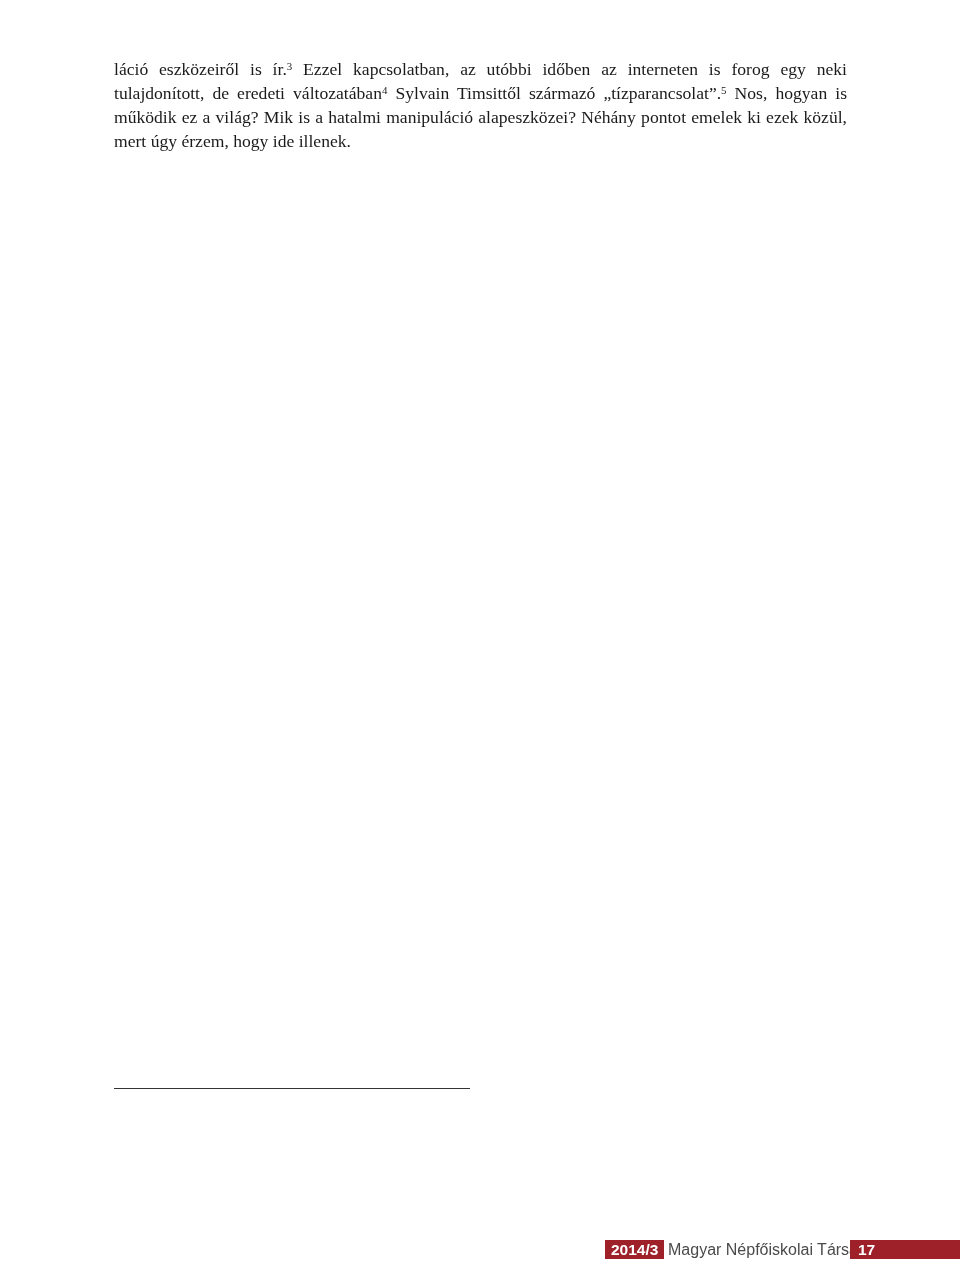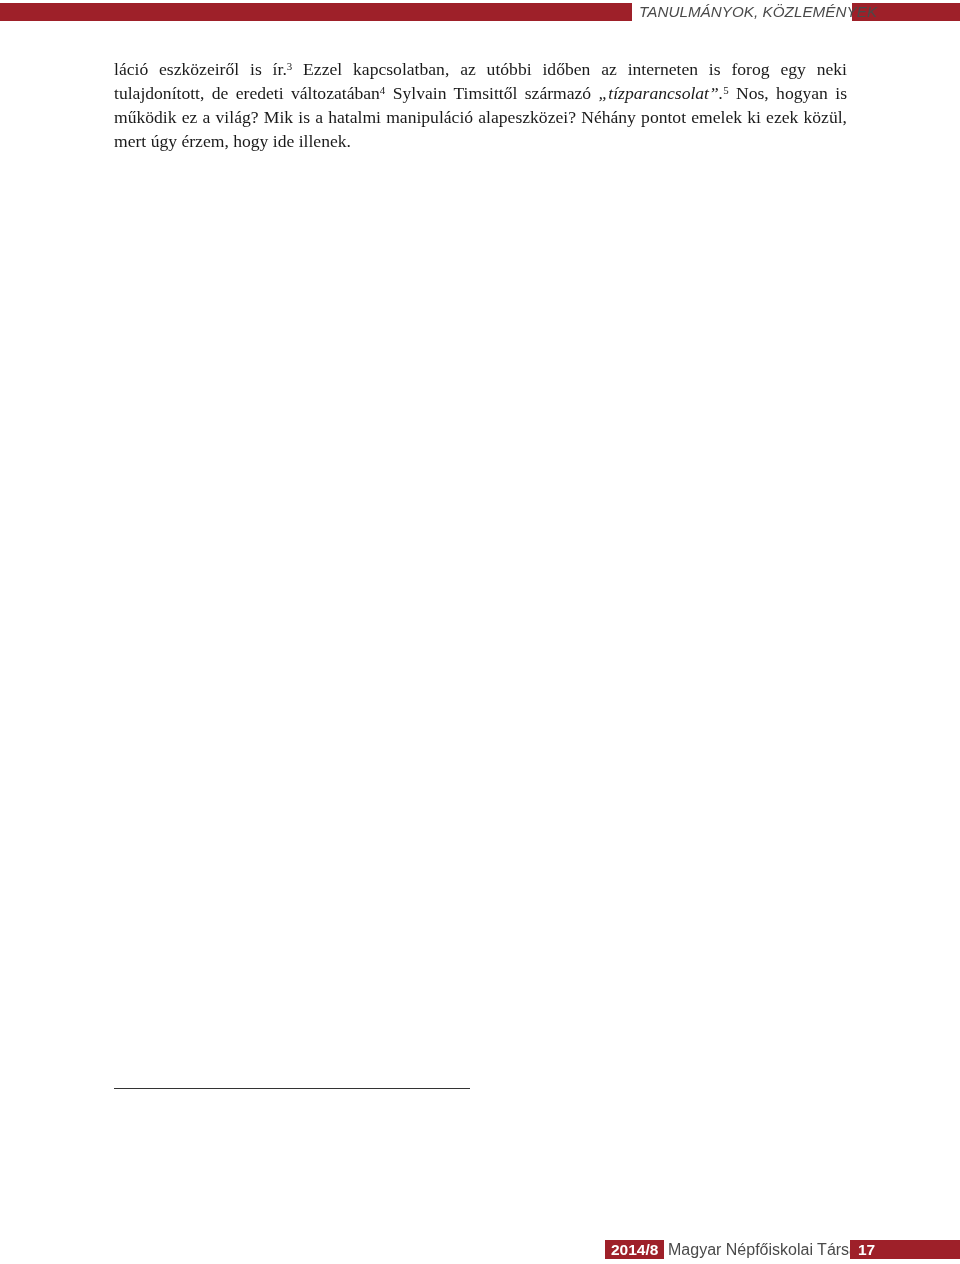--- a/index.html
+++ b/index.html
@@ -27,55 +27,50 @@
 
   
   .content { position:absolute; left:114px; top:57px; width:733px; }
   p.bt {
     margin:0; font-size:17.6px; line-height:24.1px;
     text-align:justify; text-justify:inter-word;
     hyphens:manual;
   }
   sup { font-size:0.62em; vertical-align:0.42em; line-height:0; }
   .bold { font-weight:normal; }
-  .it { font-style:italic; }
+  .it { }
 
   
   .fnotes { position:absolute; left:114px; top:1088px; width:733px; }
   .fnrule { width:356px; height:1px; background:#333; margin-bottom:6px; }
 
   
   .footer { position:absolute; left:0; bottom:0; width:960px; height:36px; }
   .fbox { position:absolute; background:#9E2029; color:#fff;
           font-family:"Liberation Sans", sans-serif; font-weight:bold; }
   .f-issue { left:605px; top:12px; height:19px; line-height:19px; padding:0 6px; font-size:15.5px; }
   .f-page  { left:850px; top:12px; height:19px; line-height:19px; padding:0 8px; font-size:15.5px; width:102px; }
   .f-soc   { position:absolute; left:668px; top:12px; height:19px; line-height:19px;
              font-family:"Liberation Sans", sans-serif; font-size:16px; color:#4a4a4a; white-space:nowrap; }
 </style>
 </head>
 <body>
 
 <div class="page">
 
-  <div class="runhead">
-    <div class="bar bar-left"></div>
-    <div class="bar bar-right"></div>
-    <div class="title">TANULMÁNYOK, KÖZLEMÉNYEK</div>
-  </div>
 
   <div class="content">
     <p class="bt">
       <span>láció eszközeiről is ír.</span><sup>3</sup><span> Ezzel kapcsolatban, az utóbbi időben az interneten is forog egy neki tulajdonított, de eredeti változatában</span><sup>4</sup><span> Sylvain Timsittől származó </span><span class="it">„tízparancsolat”.</span><sup>5</sup><span> Nos, hogyan is működik ez a világ? Mik is a </span><span class="bold">hatalmi manipuláció alapeszközei?</span><span> Néhány pontot emelek ki ezek közül, mert úgy érzem, hogy ide illenek.</span>
     </p>
   </div>
 
   <div class="fnotes">
     <div class="fnrule"></div>
   </div>
 
   <div class="footer">
-    <div class="fbox f-issue">2014/8</div>
+    <div class="fbox f-issue">2014/3</div>
     <div class="f-soc">Magyar Népfőiskolai Társaság</div>
     <div class="fbox f-page">17</div>
   </div>
 
 </div>
 
 </body></html>

